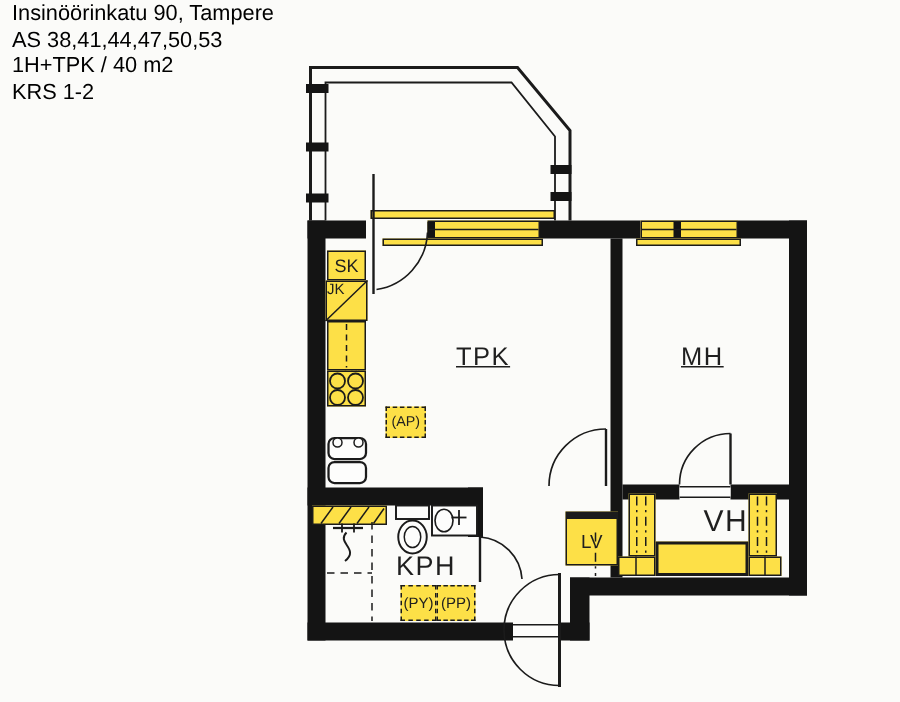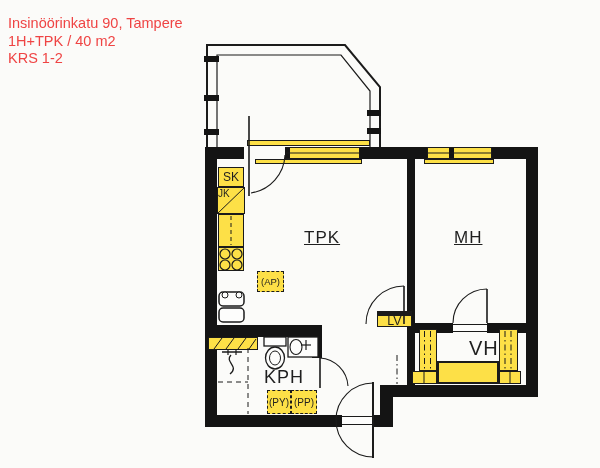--- a/index.html
+++ b/index.html
@@ -9,27 +9,28 @@
     font-family:"Liberation Sans", sans-serif;
     color:#1b1b1b;
   }
   .abs{position:absolute;box-sizing:border-box;}
   .wall{position:absolute;background:#141414;}
   .box{position:absolute;box-sizing:border-box;background:#fde047;border:1px solid #1b1b1b;}
   .lbl{position:absolute;color:#1f1f1f;white-space:nowrap;}
   .lbl-room{font-size:17px;letter-spacing:1px;text-decoration:underline;}
   .center{display:flex;align-items:center;justify-content:center;}
   #plan-svg{position:absolute;left:0;top:0;pointer-events:none;}
-  #header{position:absolute;left:8px;top:15px;font-size:14.5px;line-height:17.5px;color:#ef4444;}
+  #header{position:absolute;left:8px;top:1px;font-size:14.5px;line-height:17.5px;color:#000000;}
 </style>
 </head>
 <body>
 
 <div id="header">
   <div>Insinöörinkatu 90, Tampere</div>
+  <div>AS 38,41,44,47,50,53</div>
   <div>1H+TPK / 40 m2</div>
   <div>KRS 1-2</div>
 </div>
 
 <div class="wall" style="left:205px;top:147px;width:39px;height:12px;"></div>
 <div class="wall" style="left:360px;top:147px;width:67px;height:12px;"></div>
 <div class="wall" style="left:492px;top:147px;width:46px;height:12px;"></div>
 <div class="wall" style="left:205px;top:147px;width:12px;height:280px;"></div>
 <div class="wall" style="left:526px;top:147px;width:12px;height:250px;"></div>
 <div class="wall" style="left:380px;top:385px;width:158px;height:12px;"></div>
@@ -65,21 +66,21 @@
 </div>
 
 <div class="box" style="left:208px;top:337px;width:50px;height:13px;"></div>
 <div class="box center" style="left:267px;top:390px;width:24px;height:24px;border-style:dashed;border-width:1.2px;">
   <span class="lbl" style="position:static;font-size:10px;">(PY)</span>
 </div>
 <div class="box center" style="left:291px;top:390px;width:26px;height:24px;border-style:dashed;border-width:1.2px;">
   <span class="lbl" style="position:static;font-size:10px;">(PP)</span>
 </div>
 
-<div class="box center" style="left:377px;top:311px;width:35px;height:16px;border-width:1.5px;border-top-width:5px;justify-content:center;">
+<div class="box center" style="left:377px;top:341px;width:35px;height:36px;border-width:1.5px;border-top-width:5px;justify-content:center;">
   <span class="lbl" style="position:static;font-size:12.5px;">LV</span>
 </div>
 
 <div class="box" style="left:419px;top:329px;width:18px;height:42px;"></div>
 <div class="box" style="left:499px;top:329px;width:19px;height:42px;"></div>
 <div class="box" style="left:437px;top:361px;width:62px;height:23px;border-width:2.5px;"></div>
 <div class="box" style="left:412px;top:371px;width:25px;height:13px;"></div>
 <div class="box" style="left:499px;top:371px;width:22px;height:13px;"></div>
 
 <svg id="plan-svg" width="600" height="468" viewBox="0 0 600 468">

